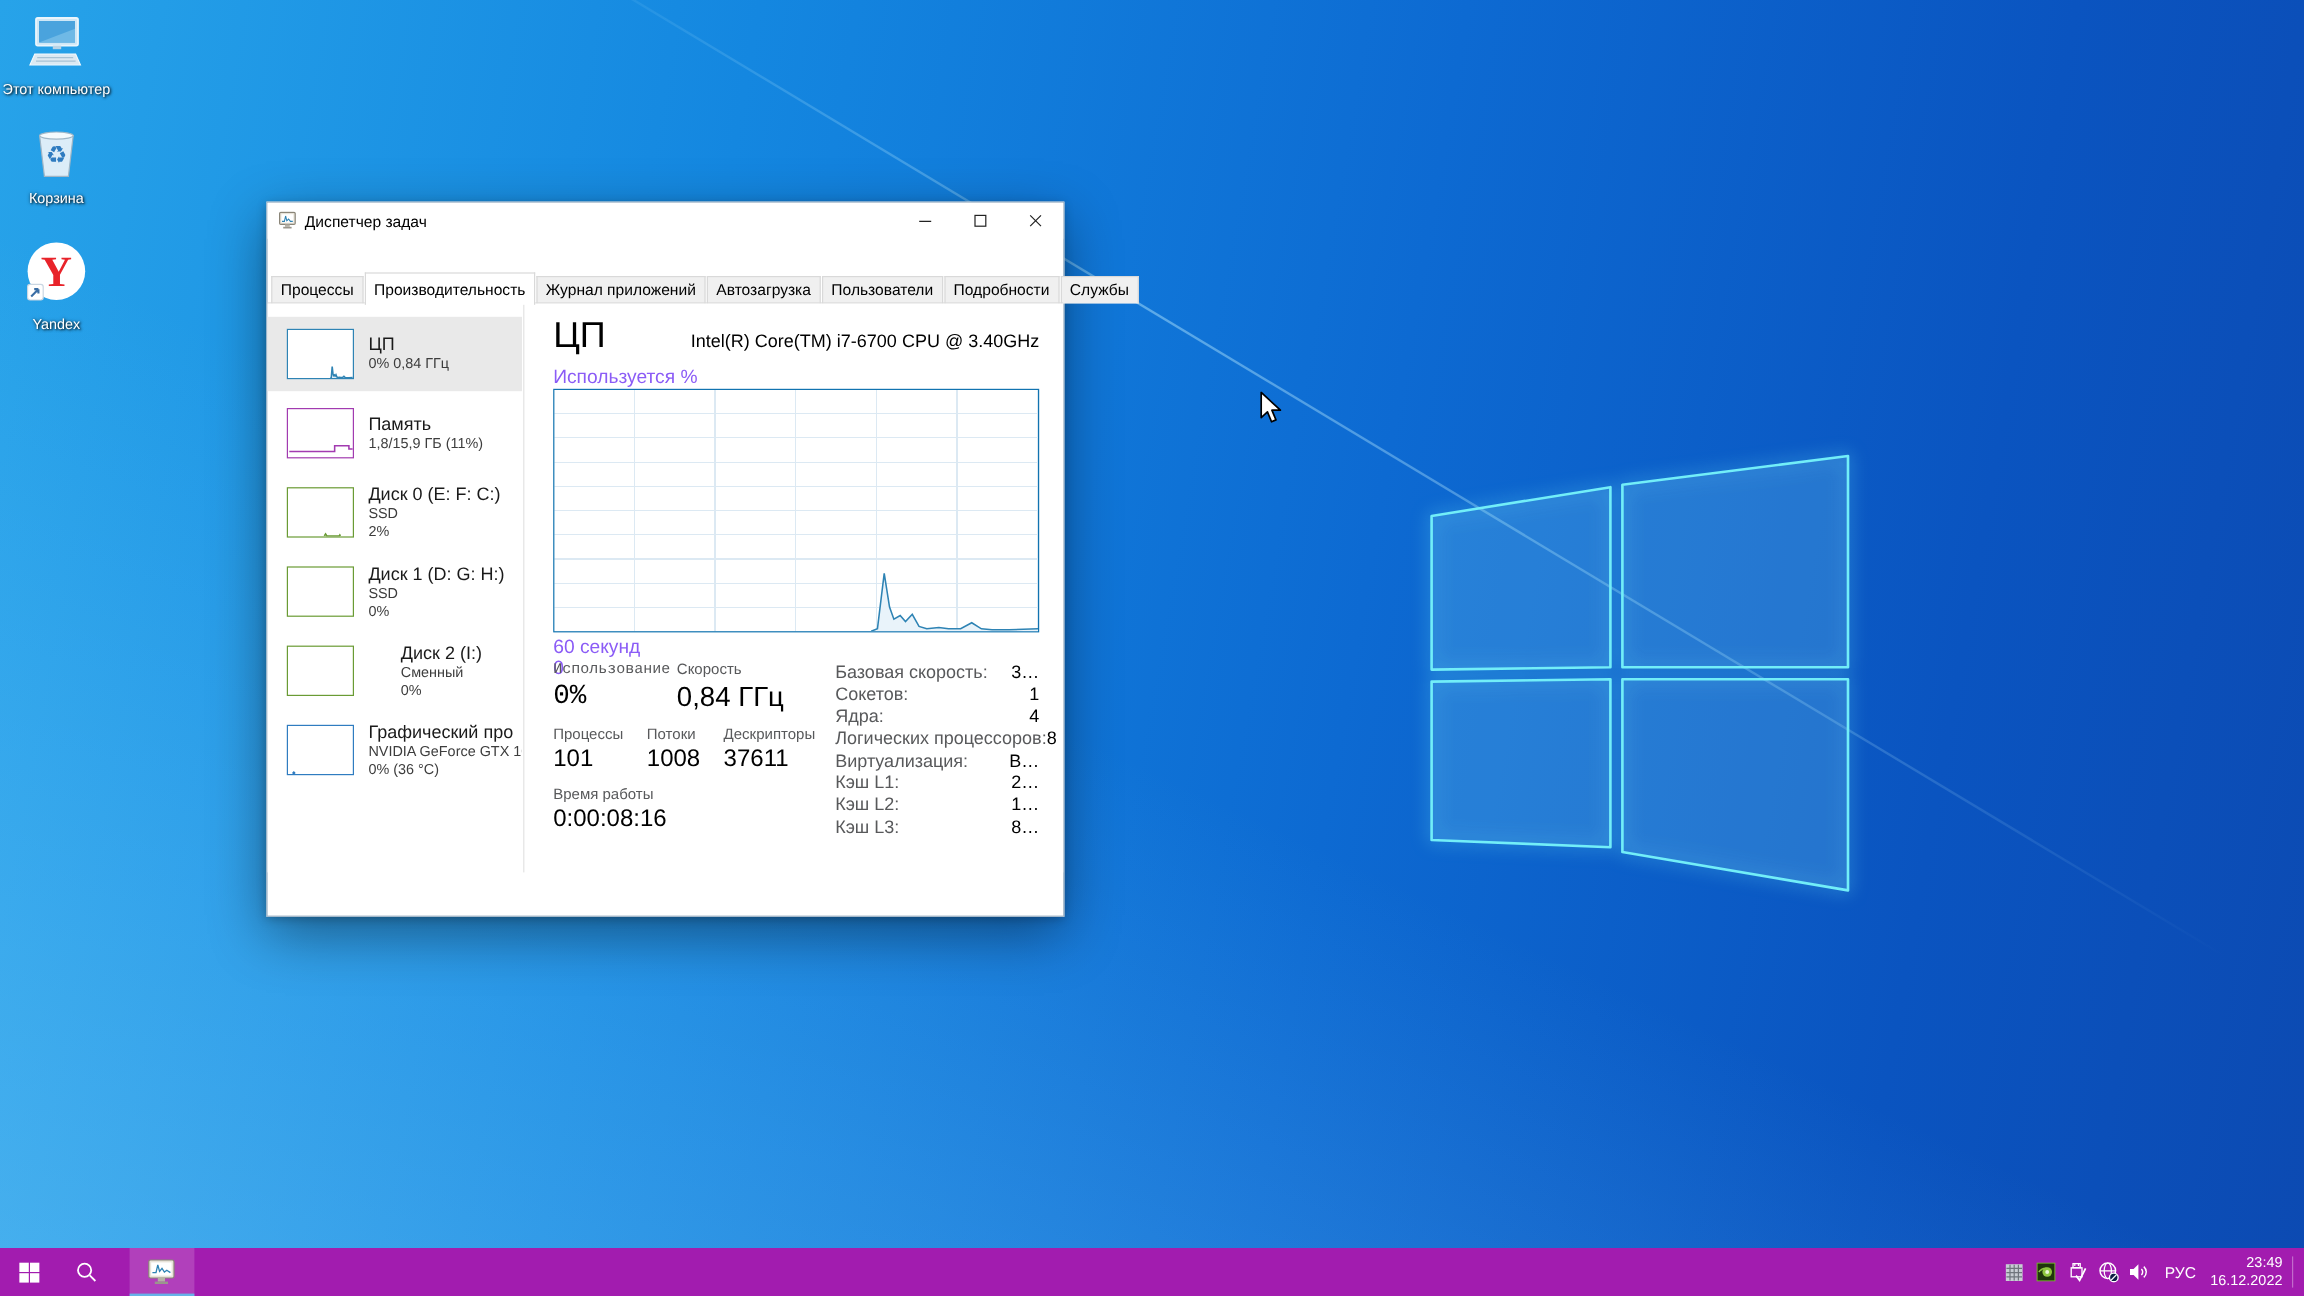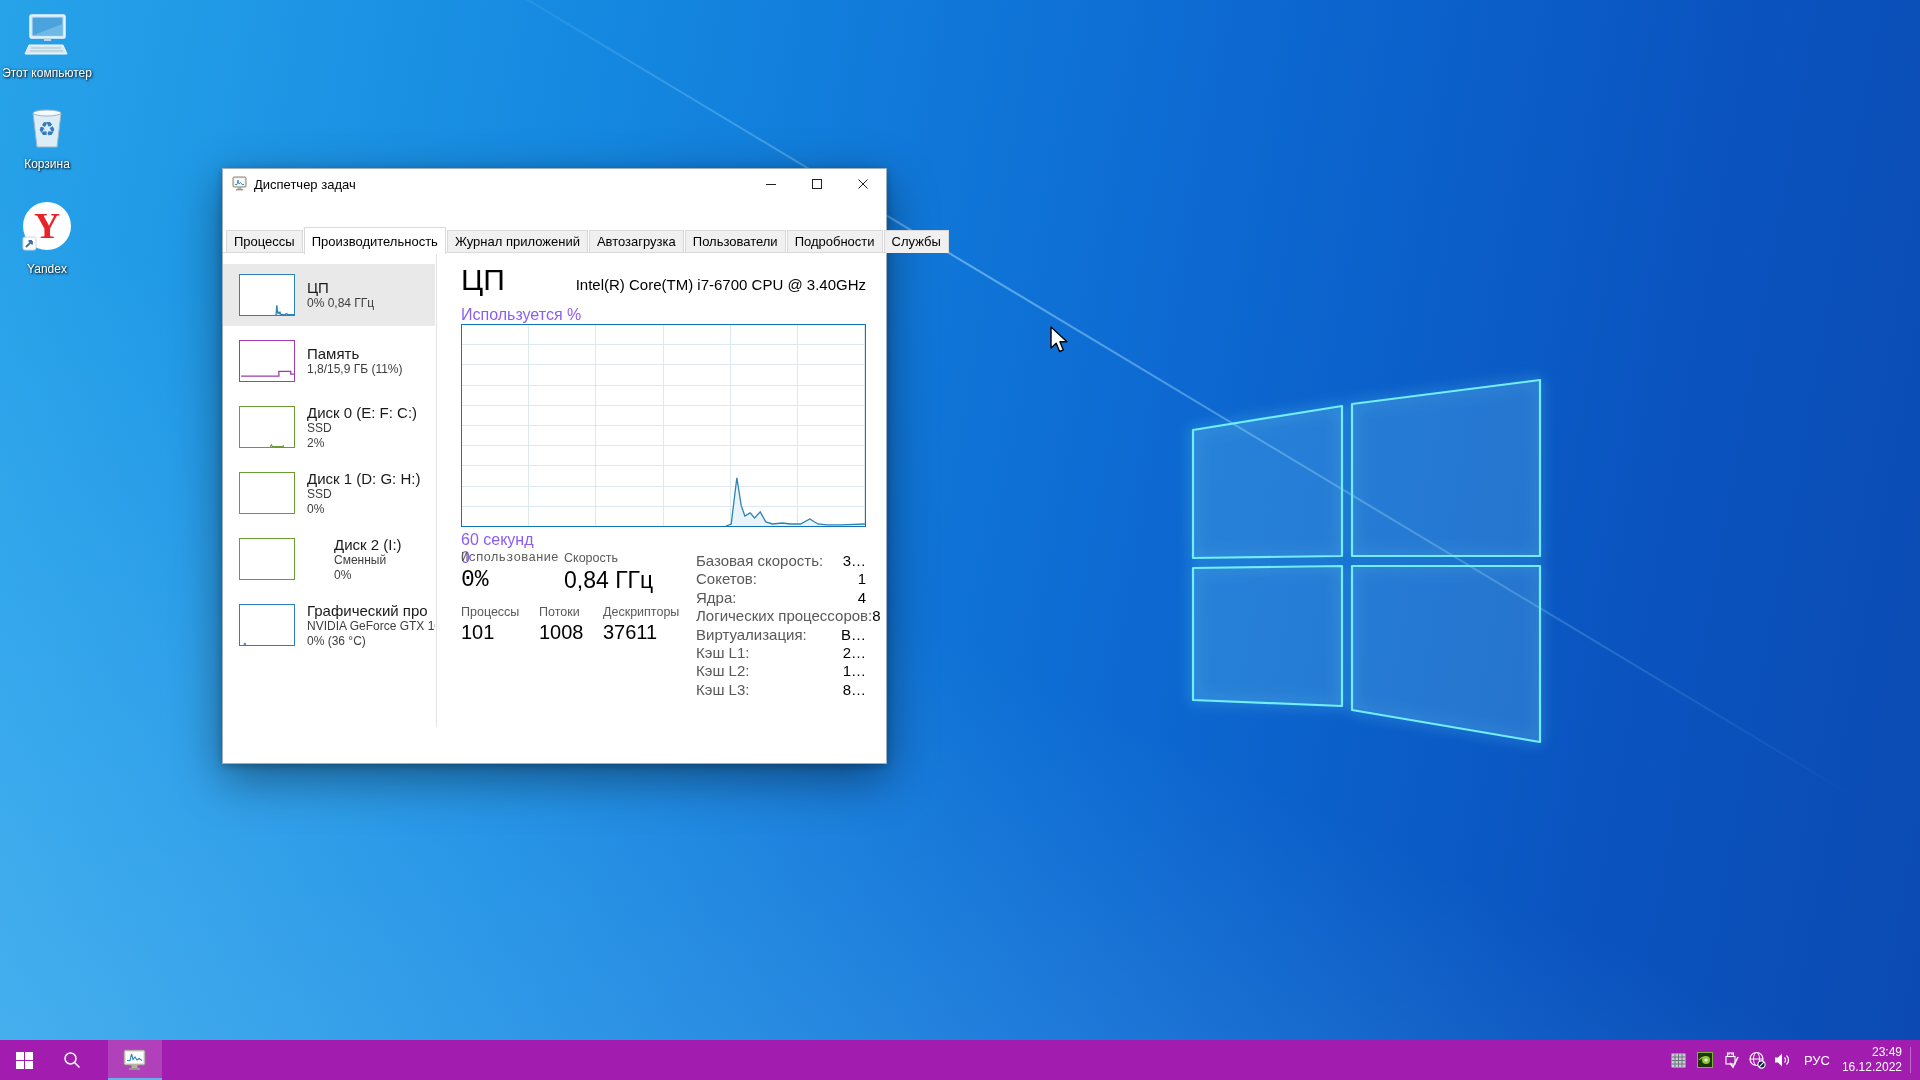--- a/index.html
+++ b/index.html
@@ -319,20 +319,26 @@
             </div>
             <div class="scol-3">
               <div class="stat-label">Потоки</div>
               <div class="stat-mid">1008</div>
             </div>
             <div>
               <div class="stat-label">Дескрипторы</div>
               <div class="stat-mid">37611</div>
             </div>
           </div>
+          <div class="srow">
+            <div>
+              <div class="stat-label">Время работы</div>
+              <div class="stat-mid">0:00:08:16</div>
+            </div>
+          </div>
         </div>
 
         <div class="details">
           <div class="drow">
               <span class="dl">Базовая скорость:</span>
               <span class="dv">3…</span>
             </div>
           <div class="drow">
               <span class="dl">Сокетов:</span>
               <span class="dv">1</span>

